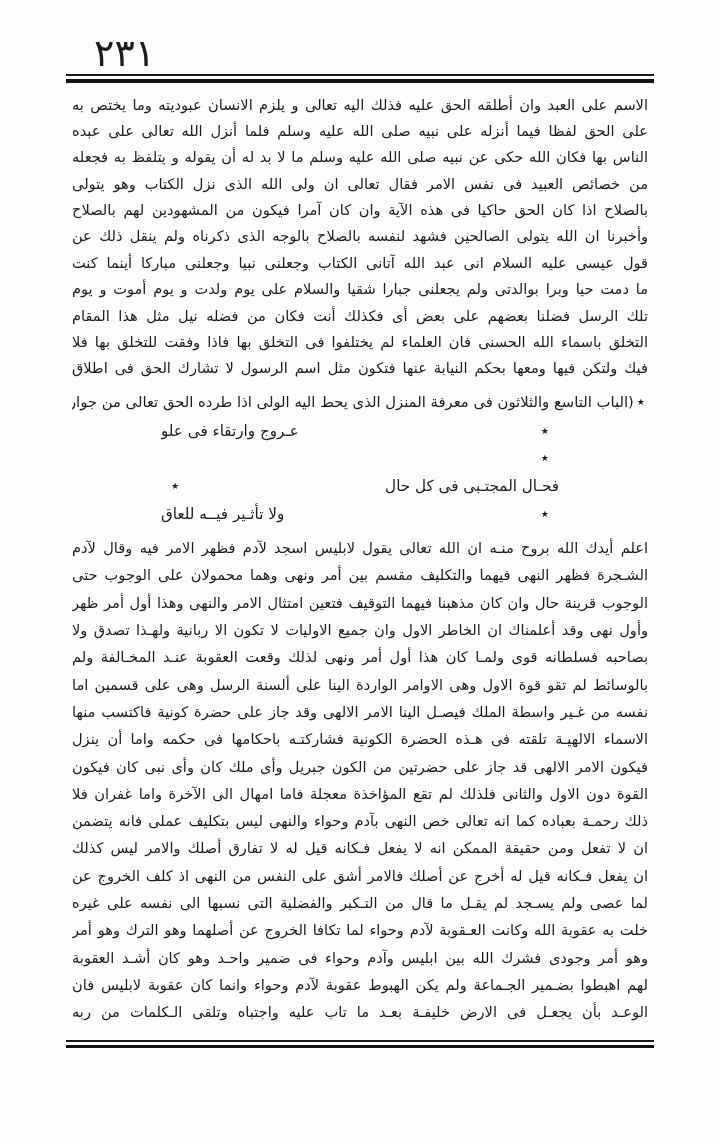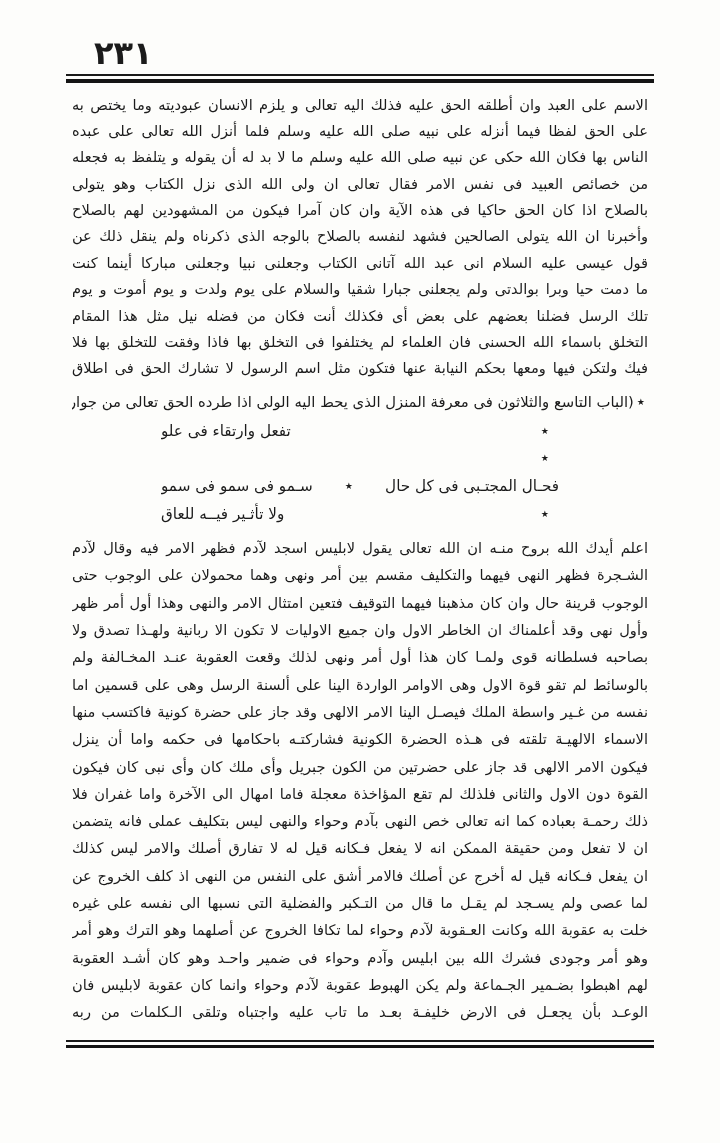--- a/index.html
+++ b/index.html
@@ -10,22 +10,22 @@
     background:#fdfdfb;
     color:#1b1b1b;
     font-family:"DejaVu Sans",sans-serif;
     padding:36px 72px 0 72px;
     overflow:hidden;
   }
   .page-header{direction:ltr;height:38px;}
   .page-number{
     display:inline-block;
     margin-left:22px;
-    font-size:32px;
-    font-weight:bold;
+    font-size:38px;
+    font-weight:normal;
     line-height:34px;
     letter-spacing:1px;
   }
   .rule{margin:0 -6px;}
   .rule .r1{height:2px;background:#1a1a1a;margin-bottom:3px;}
   .rule .r2{height:3.5px;background:#141414;}
   .rule-top{margin-bottom:9px;}
   .rule-bottom{margin-top:14px;}
   .prose{direction:rtl;}
   .prose .line{
@@ -104,31 +104,30 @@
     </div>
 
   <div class="chapter-heading">
     <span class="orn">٭</span><span>(الباب التاسع والثلاثون فى معرفة المنزل الذى يحط اليه الولى اذا طرده الحق تعالى من جواره)</span>
   </div>
 
   <div class="poetry">
 
       <div class="verse">
         <span class="sep">٭</span>
-        <span class="hemi">تفعل وارتقاء فى علو</span>
+        <span class="hemi">عـروج وارتقاء فى علو</span>
       </div>
 
       <div class="verse">
         <span class="sep">٭</span>
       </div>
 
       <div class="verse">
         <span class="hemi">فحـال المجتـبى فى كل حال</span>
         <span class="sep">٭</span>
-        <span class="hemi">سـمو فى سمو فى سمو</span>
       </div>
 
       <div class="verse">
         <span class="sep">٭</span>
         <span class="hemi">ولا تأثـير فيــه للعاق</span>
       </div>
     </div>
 
   <div class="prose block2">
 

